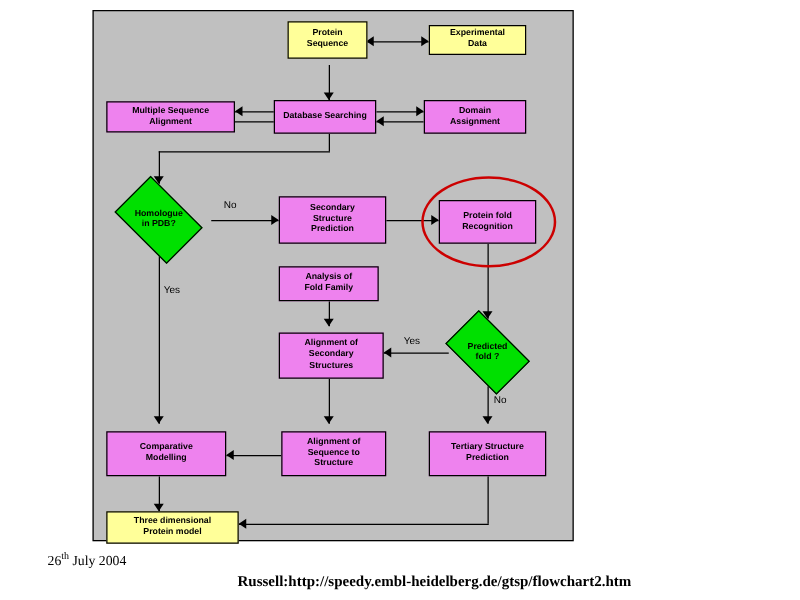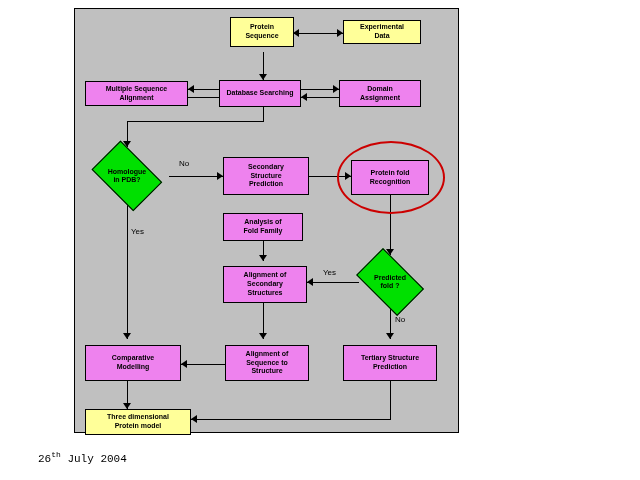--- a/index.html
+++ b/index.html
@@ -130,24 +130,24 @@
     width: 180px;
     font-size: 14px;
     color: #000000;
     line-height: 1.35;
     font-family: "Liberation Sans", sans-serif;
   }
   
   .datetext {
     position: absolute;
     left: 38px;
-    top: 450px;
+    top: 440px;
     font-size: 11px;
     color: #000000;
-    font-family: Liberation Mono, monospace;
+    font-family: Liberation Serif, serif;
   }
   .datetext sup { font-size: 8px; }
   
   .footer {
     position: absolute;
     left: 190px;
     top: 458px;
     font-size: 12px;
     font-weight: bold;
     color: #000000;
@@ -334,14 +334,15 @@
     <div class="elabel" style="left:104px; top:150px;">No</div>
     <div class="elabel" style="left:56px; top:218px;">Yes</div>
     <div class="elabel" style="left:248px; top:259px;">Yes</div>
     <div class="elabel" style="left:320px; top:306px;">No</div>
 
   </div>
 
 
   <div class="datetext"><span>26</span><sup>th</sup><span> July 2004</span></div>
 
+  <div class="footer">Russell:http://speedy.embl-heidelberg.de/gtsp/flowchart2.htm</div>
 
 </div>
 
 </body></html>

